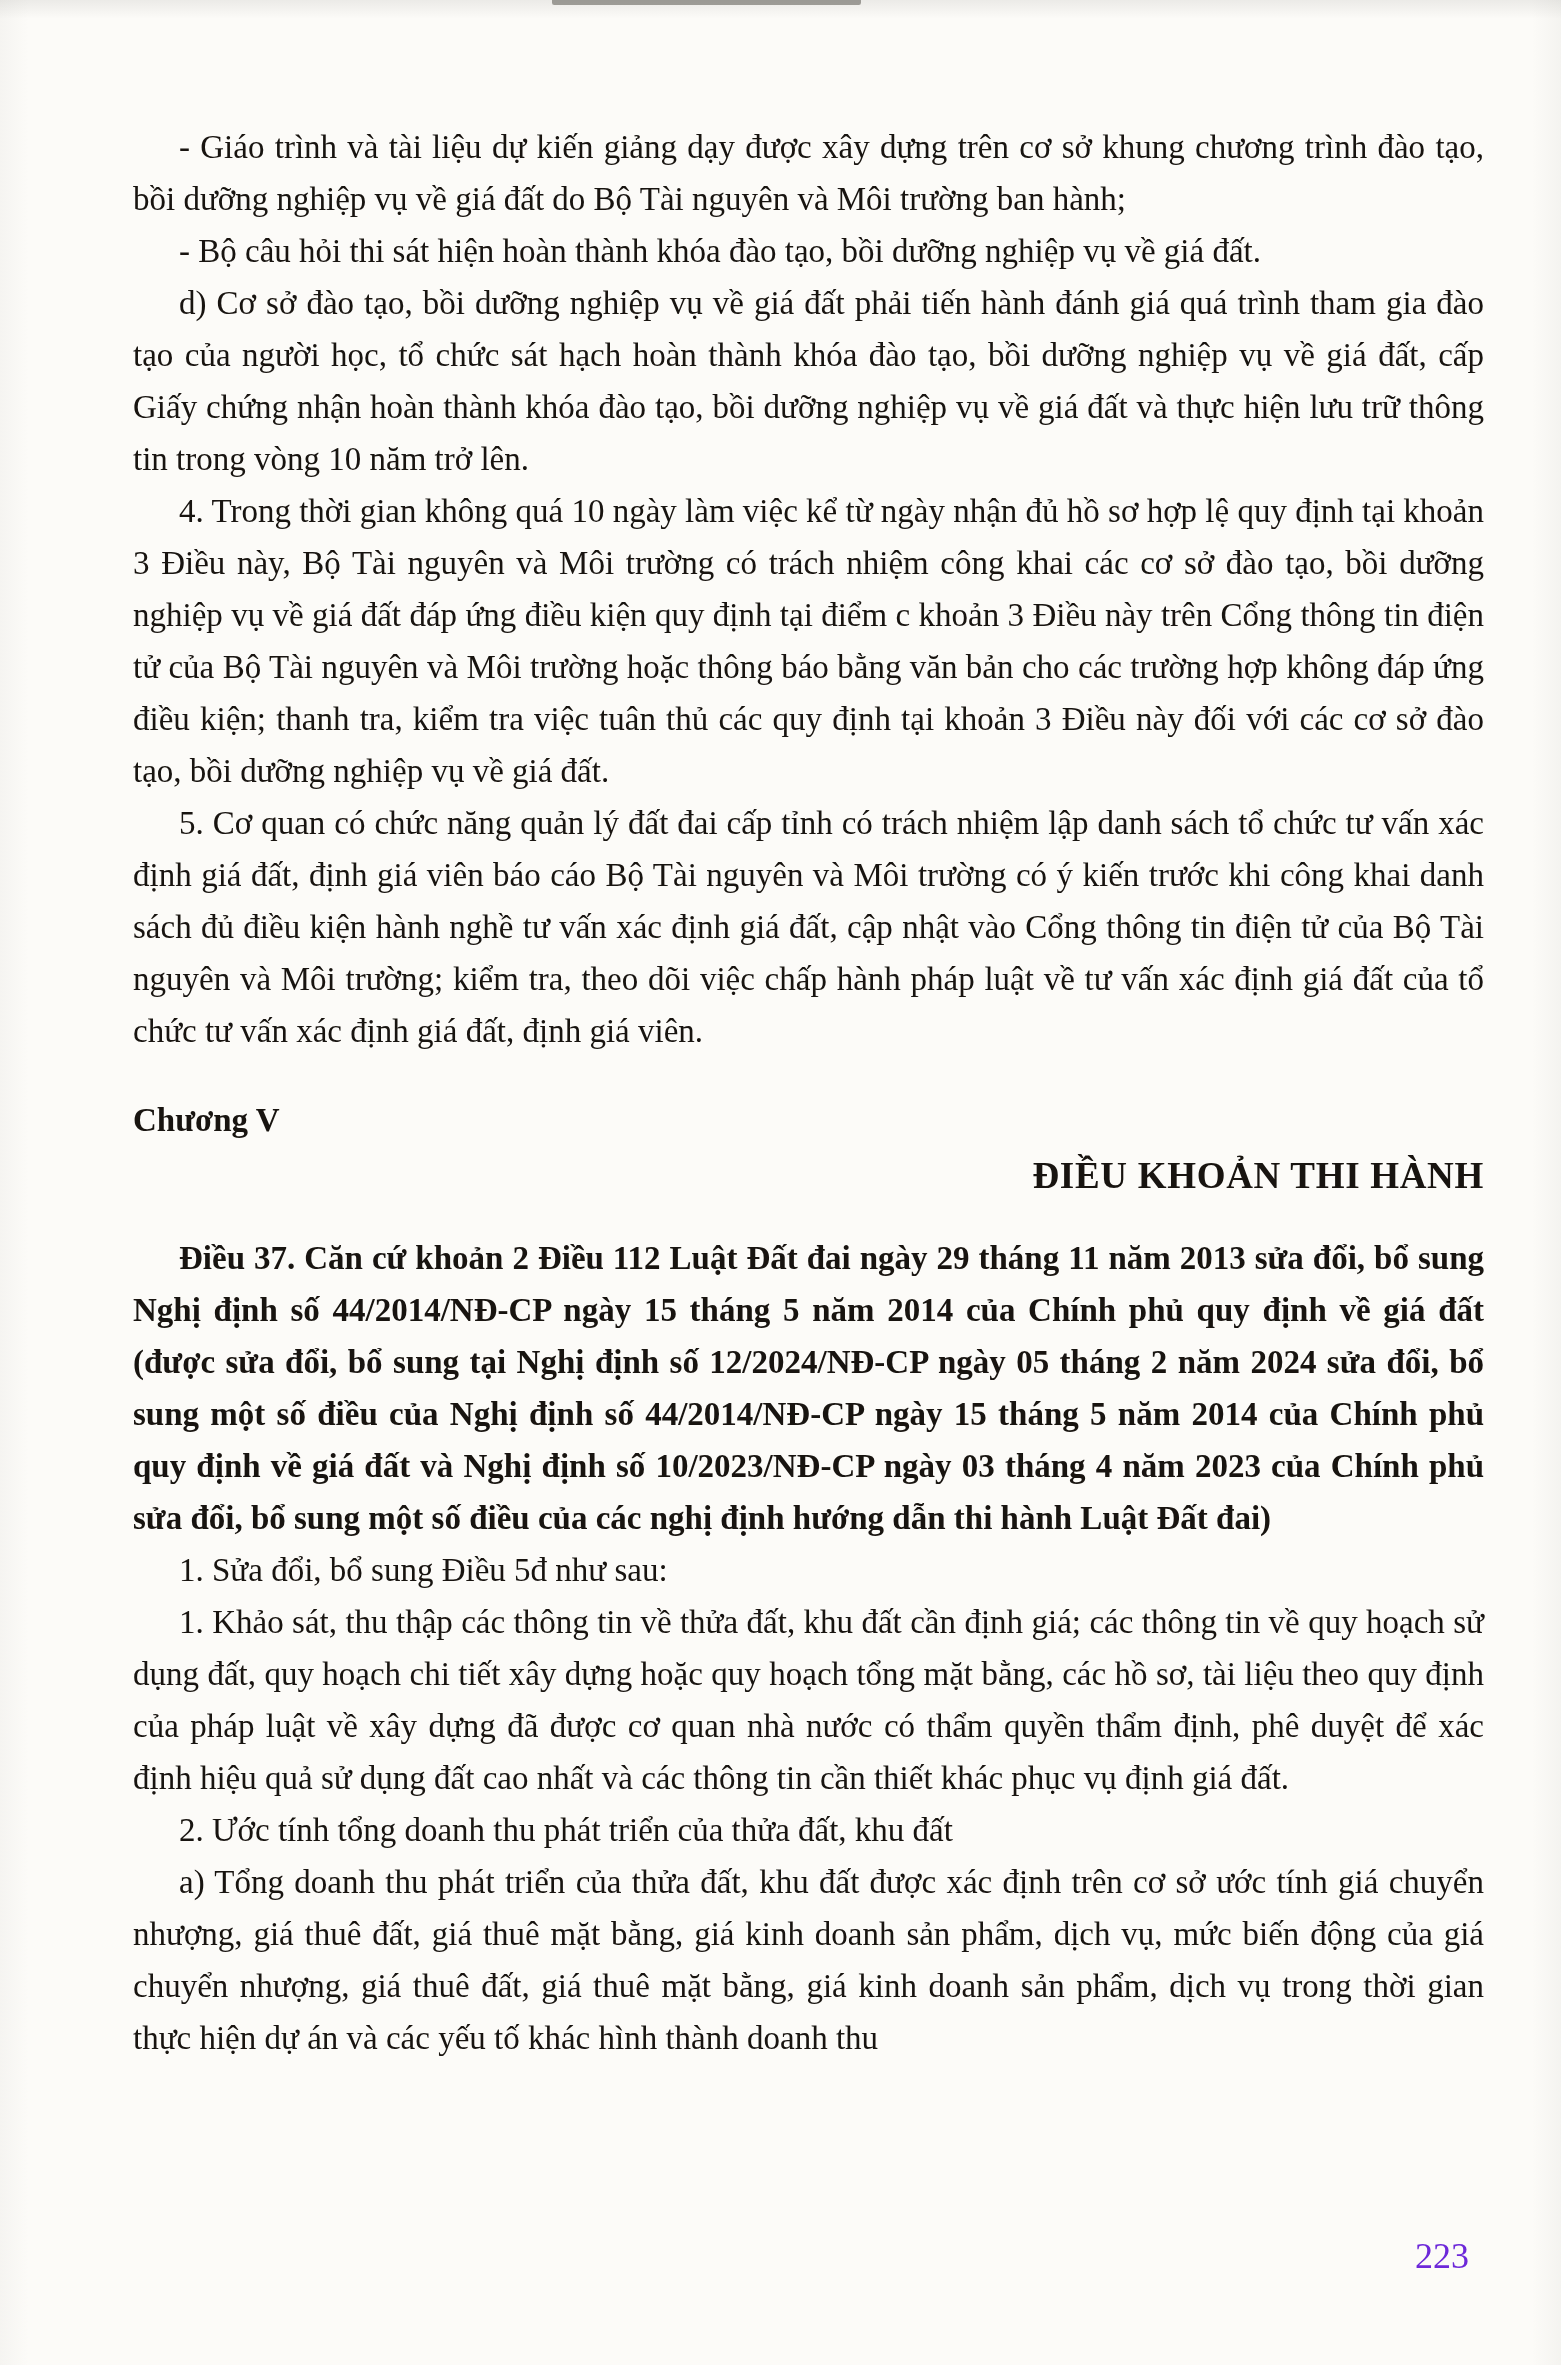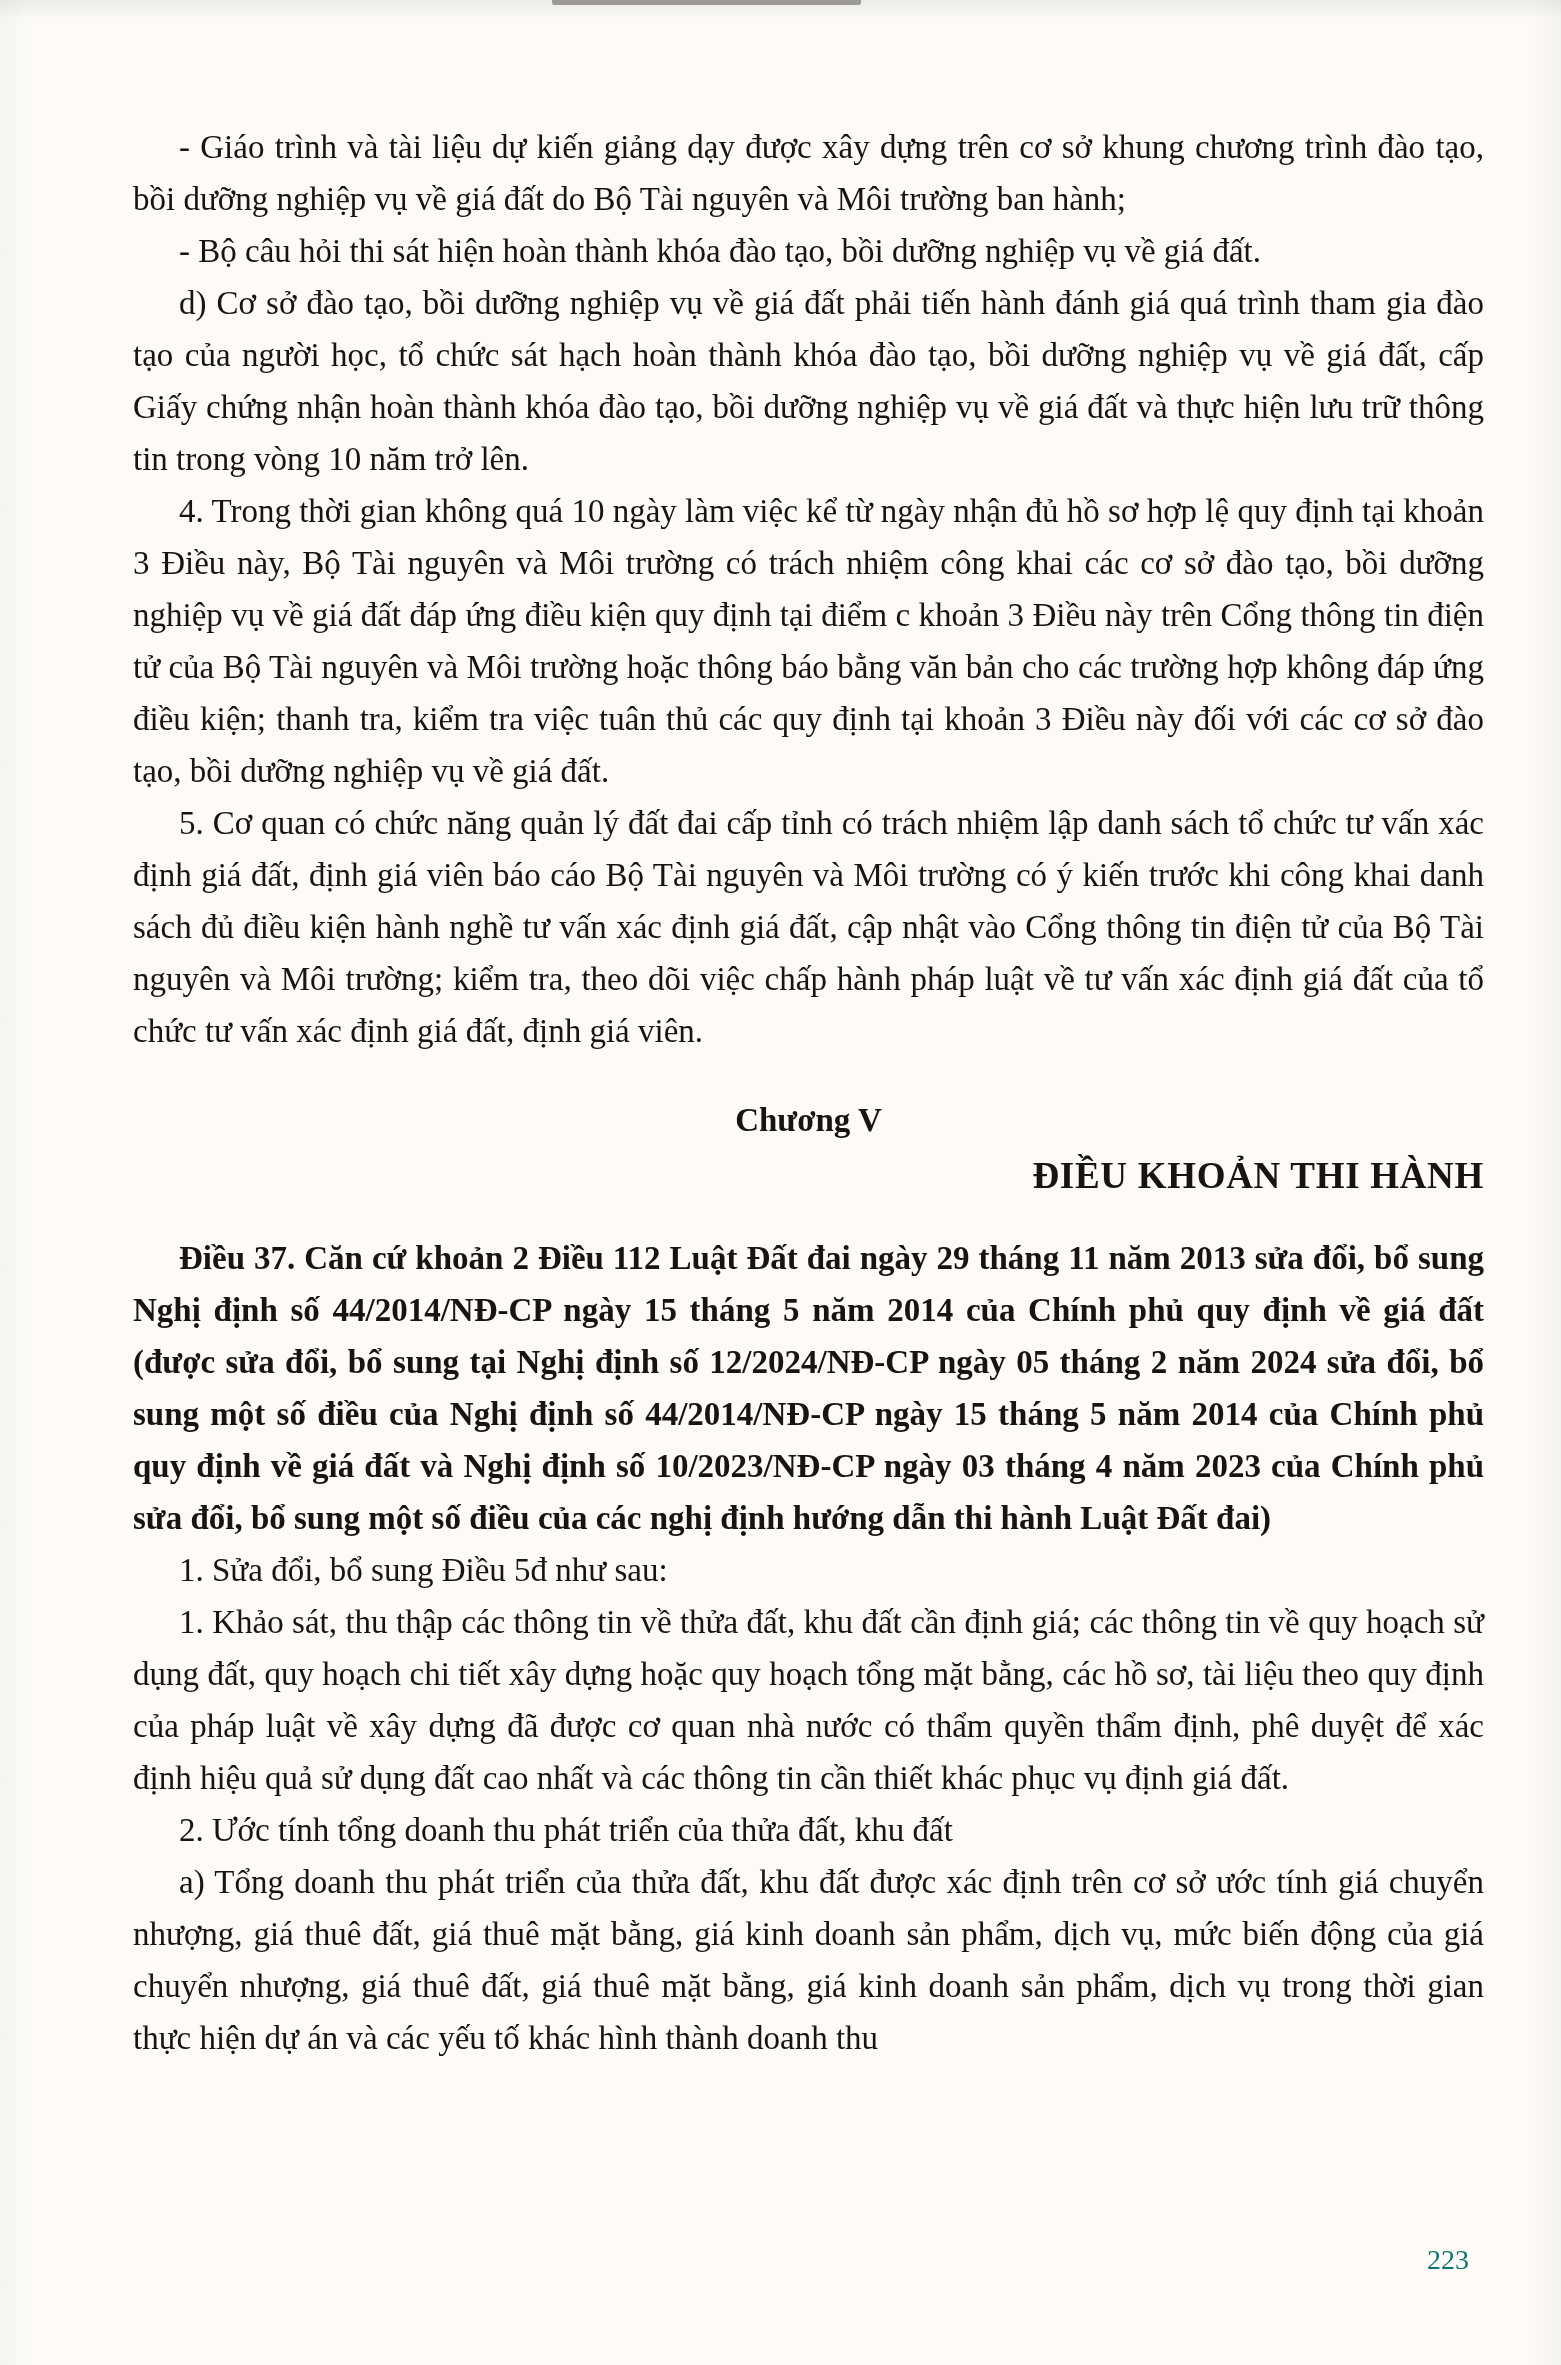--- a/index.html
+++ b/index.html
@@ -52,41 +52,40 @@
     text-justify: inter-word;
   }
   .block.body {
     text-indent: 46px;
   }
   .block.body-bold {
     text-indent: 46px;
     font-weight: bold;
   }
   .block.chapter-label {
-    text-align: center;
     font-weight: bold;
     text-indent: 0;
     margin-top: 37px;
   }
   .block.chapter-title {
     text-align: right;
     font-weight: bold;
     text-indent: 0;
     font-size: 37px;
     margin-top: 4.3px;
     margin-bottom: 30px;
     letter-spacing: 0.7px;
   }
   .page-number {
     position: absolute;
     right: 92px;
     bottom: 92px;
-    font-size: 28px;
+    font-size: 36px;
     line-height: 1;
-    color: #0f766e;
+    color: #6d28d9;
   }
 </style>
 </head>
 <body>
 
 <div class="page">
   <div class="scan-artifact"></div>
   <div class="content">
       <p class="block body">- Giáo trình và tài liệu dự kiến giảng dạy được xây dựng trên cơ sở khung chương trình đào tạo, bồi dưỡng nghiệp vụ về giá đất do Bộ Tài nguyên và Môi trường ban hành;</p>
       <p class="block body">- Bộ câu hỏi thi sát hiện hoàn thành khóa đào tạo, bồi dưỡng nghiệp vụ về giá đất.</p>

